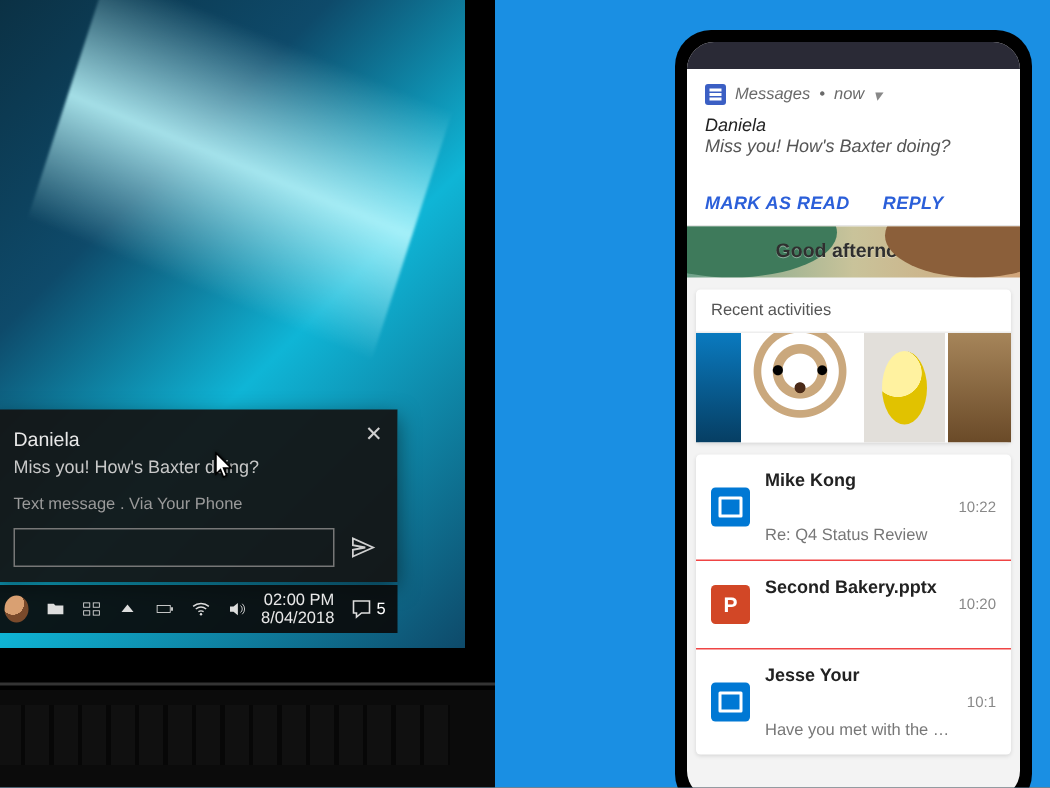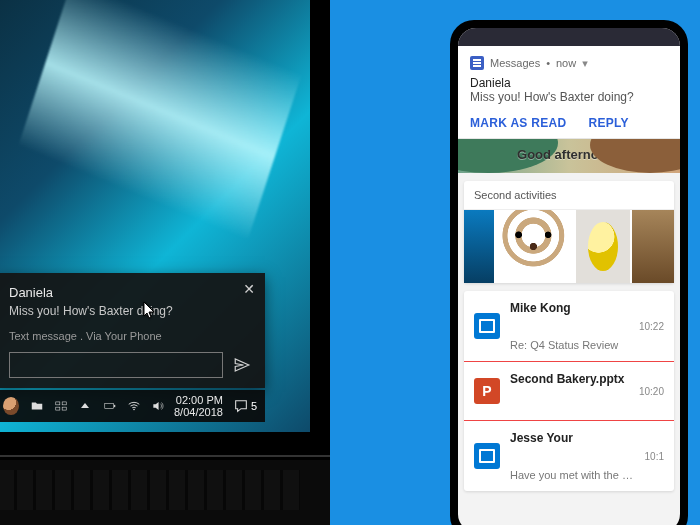--- a/index.html
+++ b/index.html
@@ -84,31 +84,31 @@
     background:#000; border-radius:24px;
   }
   .phone-inner {
     position:absolute; left:8px; right:8px; top:8px; bottom:8px;
     background:#f3f3f3; border-radius:18px; overflow:hidden;
   }
   
   .stbar { height:18px; background:#2a2a36; }
   
   .notif {
-    background:#fff; padding:10px 12px 8px 12px; font-size:12px; border-bottom:1px solid #e6e6e6;
+    background:#fff; padding:10px 12px 8px 12px; font-size:12px; border-bottom:1px solid #e6e6e6;font-style:italic;
   }
   .notif .hdr { display:flex; align-items:center; gap:6px; color:#6a6a6a; font-size:11px; }
   .notif .hdr .app-ic {
     width:14px;height:14px;background:#3b5fc4;border-radius:2px;position:relative;
   }
   .notif .hdr .app-ic::after{content:"";position:absolute;left:3px;right:3px;top:6px;height:2px;background:#fff;box-shadow:0 -3px 0 #fff,0 3px 0 #fff;}
   .notif .from { margin-top:6px; color:#222; }
   .notif .body { color:#555; }
   .notif .actions { display:flex; gap:22px; margin-top:12px; }
-  .notif .actions span { color:#2b5fd9; font-weight:600; font-size:12px; letter-spacing:.3px; }
+  .notif .actions span { color:#2b5fd9; font-weight:600; font-size:12px; letter-spacing:.3px;margin-top:12px; }
   
   .greet {
     position:relative; height:34px;
     background:linear-gradient(90deg,#6fa28b,#c9c39a,#d0a47a);
     overflow:hidden;
   }
   .greet::before,
   .greet::after{
     content:"";position:absolute;bottom:0;border-radius:50%;
   }
@@ -258,21 +258,21 @@
           <span>MARK AS READ</span>
           <span>REPLY</span>
         </div>
       </div>
 
       <div class="greet">
         <span>Good afternoon, Martina</span>
       </div>
 
       <div class="section">
-        <div class="sec-title">Second activities</div>
+        <div class="sec-title">Recent activities</div>
         <div class="thumbs">
           <div class="th-a"></div>
           <div class="th-b"></div>
           <div class="th-c"></div>
           <div class="th-d"></div>
 
         </div>
       </div>
 
       <div class="list">

